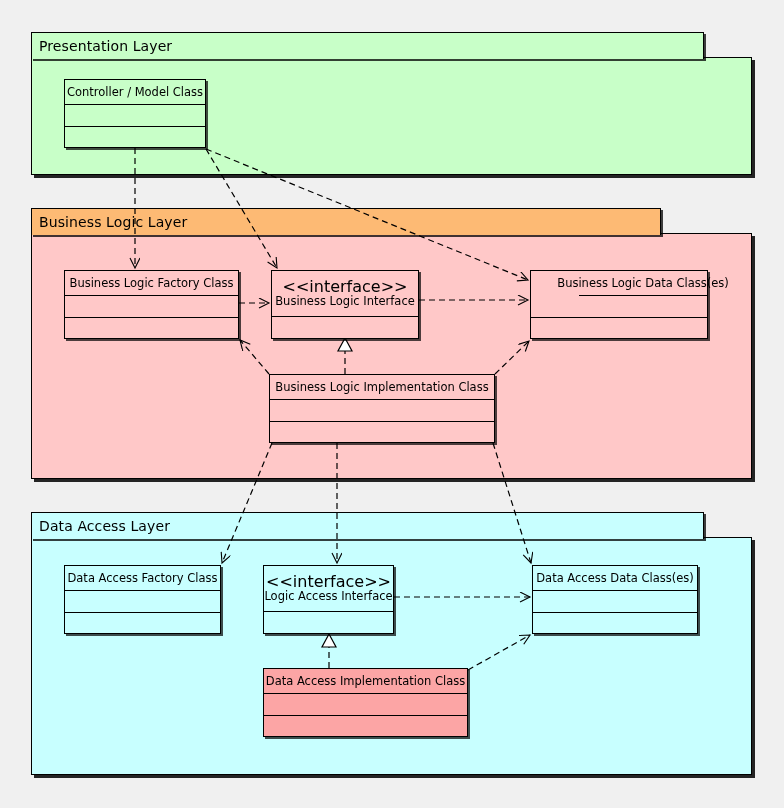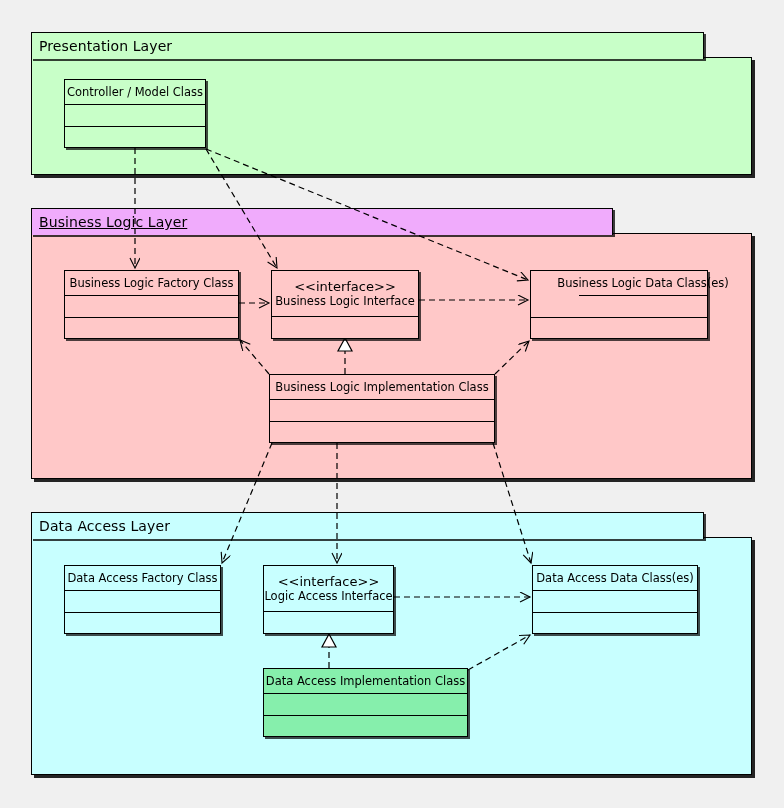--- a/index.html
+++ b/index.html
@@ -51,39 +51,39 @@
     padding:2px 6px;
     text-align:center;
     white-space:nowrap;
   }
   .cls .comp{
     box-sizing:border-box;
     flex:1 1 auto;
     border-bottom:1.5px solid #000;
   }
   .cls .comp:last-child{border-bottom:none;}
-  .stereo{font-size:13px;}
+  .stereo{font-size:16px;}
 
   svg.wires{position:absolute;left:0;top:0;width:784px;height:808px;pointer-events:none;}
 </style>
 </head>
 <body style="background: rgb(240, 240, 240);">
 
 <div id="canvas">
 
   <div class="layer">
     <div class="bodybox" style="left: 31px; top: 57px; width: 721px; height: 118px; background: rgb(200, 255, 200);"></div>
     <div class="tab" style="left: 31px; top: 32px; width: 673px; height: 27px; background: rgb(200, 255, 200);">
       <span>Presentation Layer</span>
     </div>
   </div>
 
   <div class="layer">
     <div class="bodybox" style="left: 31px; top: 233px; width: 721px; height: 246px; background: rgb(255, 200, 200);"></div>
-    <div class="tab" style="left: 31px; top: 208px; width: 582px; height: 27px; background: #f0abfc; text-decoration: underline;">
+    <div class="tab" style="left: 31px; top: 208px; width: 630px; height: 27px; background: #fdba74;">
       <span>Business Logic Layer</span>
     </div>
   </div>
 
   <div class="layer">
     <div class="bodybox" style="left: 31px; top: 537px; width: 721px; height: 238px; background: rgb(200, 255, 255);"></div>
     <div class="tab" style="left: 31px; top: 512px; width: 673px; height: 27px; background: rgb(200, 255, 255);">
       <span>Data Access Layer</span>
     </div>
   </div>
@@ -196,21 +196,21 @@
 
   <div class="cls" style="left: 532px; top: 565px; width: 166px; height: 69px; background: rgb(200, 255, 255);">
     <div class="hdr" style="height: 25px; flex: 0 0 25px; text-align: center;">
 
       <span>Data Access Data Class(es)</span>
     </div>
     <div class="comp"></div>
     <div class="comp"></div>
   </div>
 
-  <div class="cls" style="left: 263px; top: 668px; width: 205px; height: 69px; background: #86efac;">
+  <div class="cls" style="left: 263px; top: 668px; width: 205px; height: 69px; background: #fca5a5;">
     <div class="hdr" style="height: 25px; flex: 0 0 25px;">
 
       <span>Data Access Implementation Class</span>
     </div>
     <div class="comp"></div>
     <div class="comp"></div>
   </div>
 
 </div>
 

